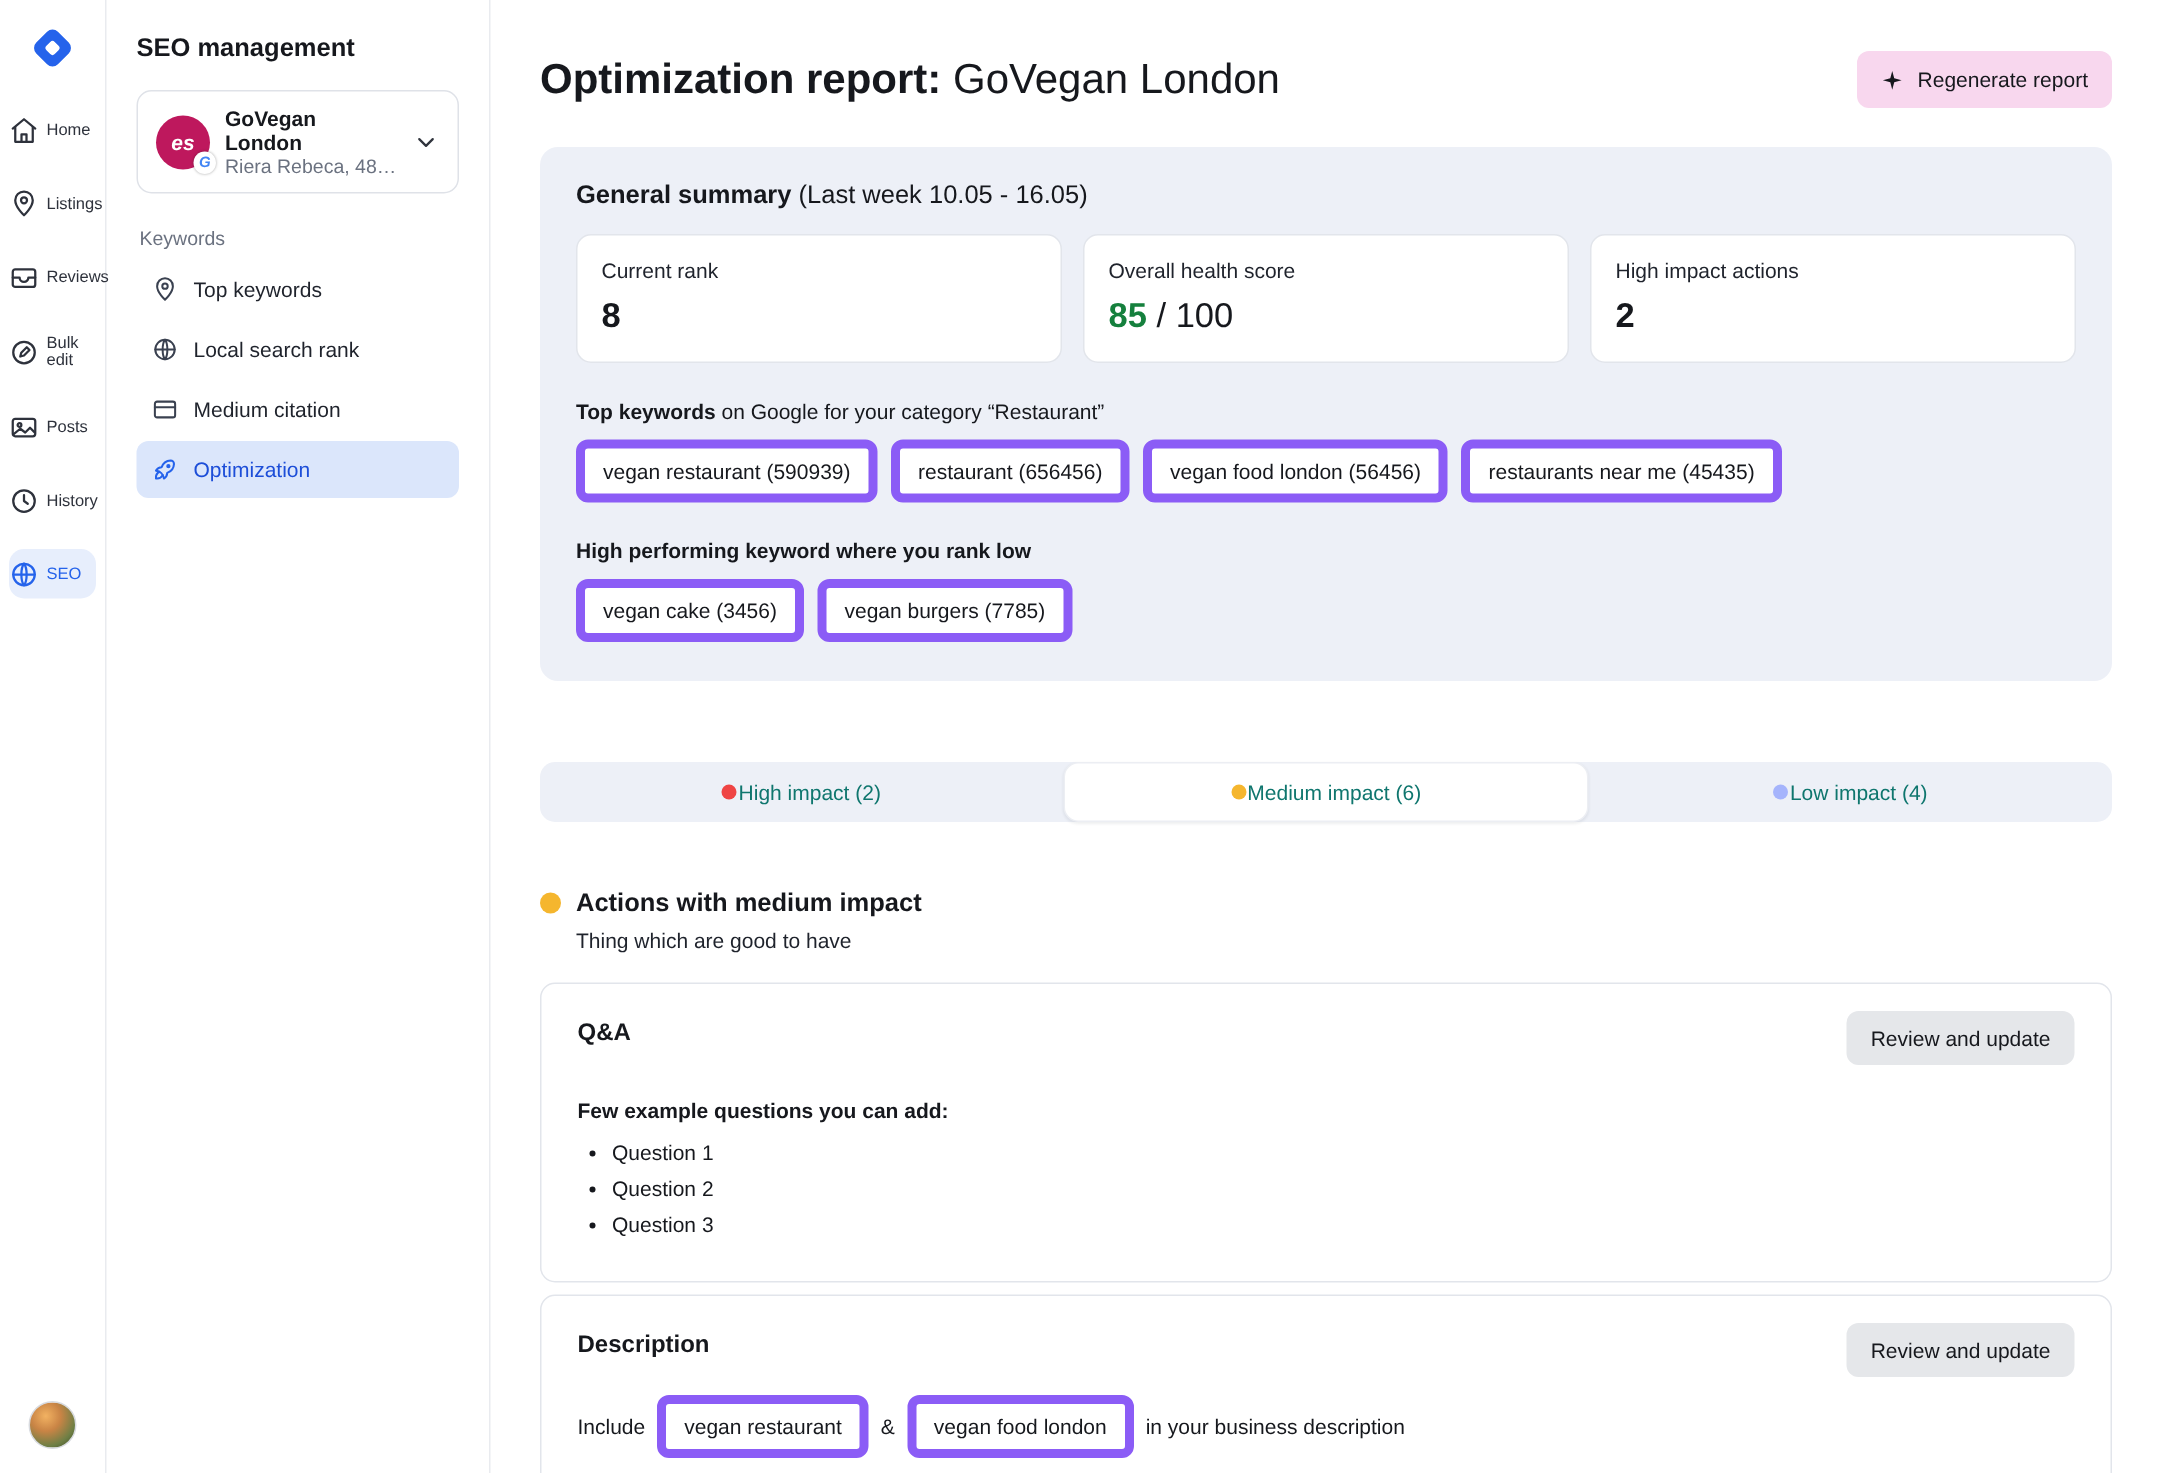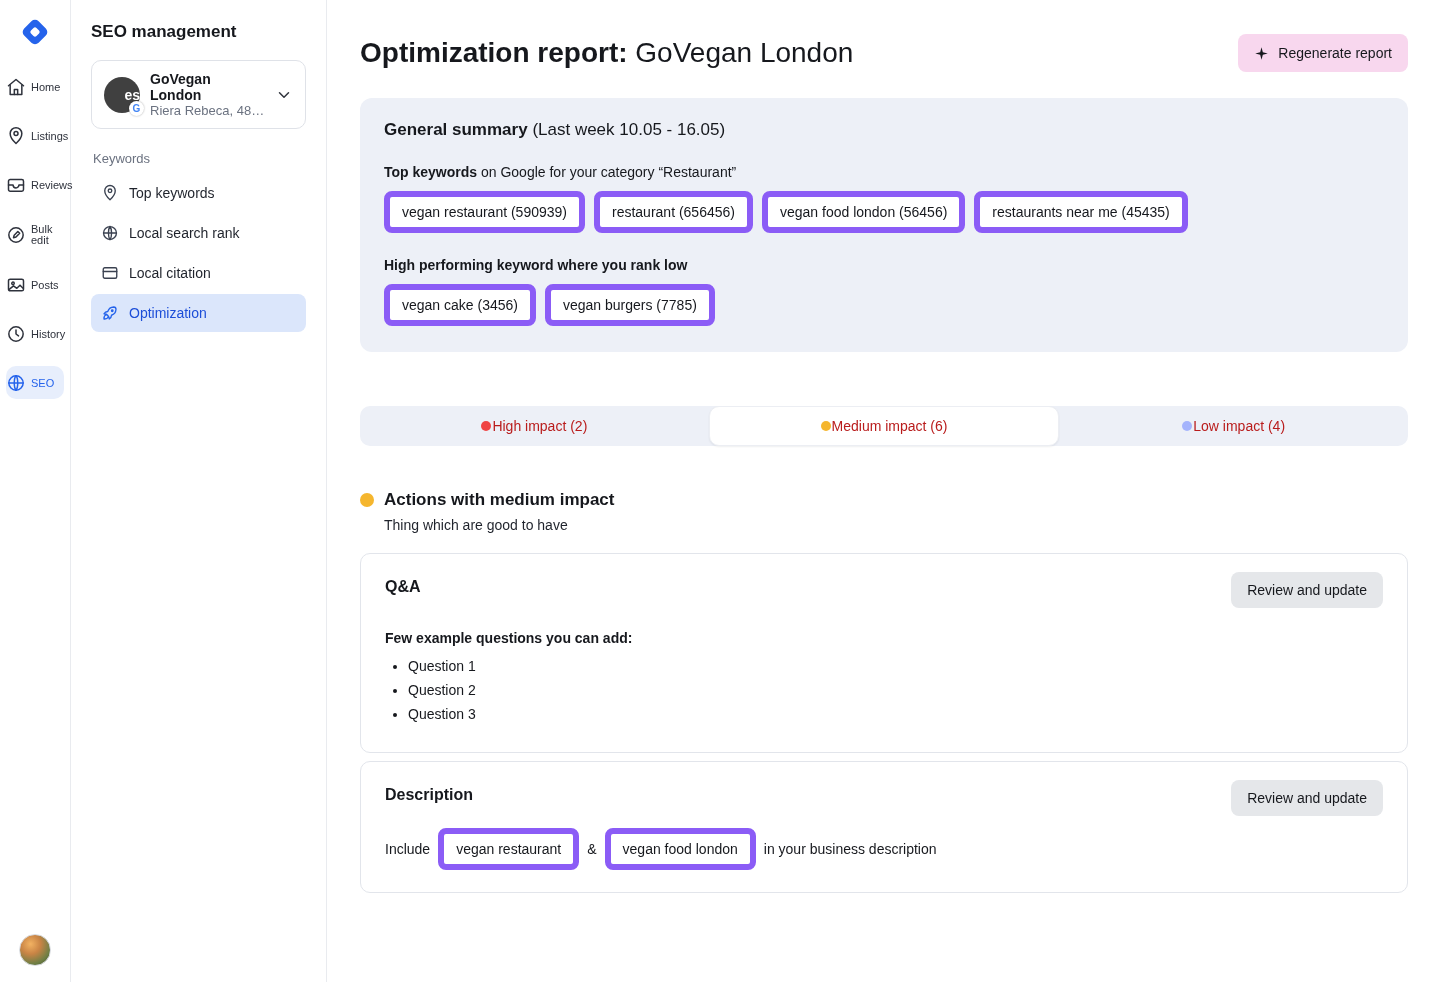--- a/index.html
+++ b/index.html
@@ -34,22 +34,22 @@
 
   
   .sidebar { width:256px; flex:0 0 256px; border-right:1px solid #e9ebef; padding:20px 20px 0; }
   .sidebar-title { font-size:17px; font-weight:bold; margin:2px 0 18px; }
   .biz-card {
     border:1px solid #dfe2e8; border-radius:10px; padding:10px 12px;
     display:flex; align-items:center; gap:10px; cursor:pointer;
   }
   .biz-avatar {
     position:relative; width:36px; height:36px; flex:0 0 36px; border-radius:50%;
-    background:#404040; color:#fff; display:flex; align-items:center; justify-content:flex-end;
-    font-size:14px; font-weight:bold;
+    background:#be185d; color:#fff; display:flex; align-items:center; justify-content:center;
+    font-size:14px; font-weight:bold;font-style:italic;
   }
   .g-badge {
     position:absolute; right:-4px; bottom:-3px; width:15px; height:15px;
     background:#fff; border-radius:50%; font-size:10px; font-weight:bold; color:#4285F4;
     display:flex; align-items:center; justify-content:center;
     box-shadow:0 0 2px rgba(0,0,0,.35);
   }
   .biz-info { min-width:0; }
   .biz-name { font-size:14px; font-weight:bold; }
   .biz-addr { font-size:13px; color:#6b7280; white-space:nowrap; overflow:hidden; text-overflow:ellipsis; max-width:128px; }
@@ -89,21 +89,21 @@
   .kw-label b { font-weight:bold; }
   .chips { display:flex; gap:9px; flex-wrap:wrap; }
   .chip {
     background:#fff; border:6px solid #8b5cf6; border-radius:8px;
     padding:7px 12px; font-size:14px; color:#16181d; white-space:nowrap;
   }
 
   .tabs { display:flex; background:#edf0f7; border-radius:10px; margin-top:54px; height:40px; }
   .tab {
     flex:1; display:flex; align-items:center; justify-content:center; gap:1px;
-    font-size:14px; color:#b91c1c; border-radius:10px; cursor:pointer;
+    font-size:14px; color:#0f766e; border-radius:10px; cursor:pointer;
   }
   .tab.active { background:#fff; border:1px solid #eceef3; box-shadow:0 1px 2px rgba(16,24,40,.07); }
   .dot { width:10px; height:10px; border-radius:50%; }
   .dot-high { background:#ef4444; }
   .dot-med  { background:#f5b62e; }
   .dot-low  { background:#a5b4fc; }
 
   .section-head { display:flex; align-items:center; gap:10px; margin-top:44px; }
   .section-dot { width:14px; height:14px; border-radius:50%; background:#f5b62e; }
   .section-title { font-size:17px; font-weight:bold; }
@@ -240,21 +240,21 @@
           <circle cx="12" cy="12" r="8.6"></circle>
           <path d="M3.4 12h17.2M12 3.4c2.8 3.3 2.8 13.9 0 17.2M12 3.4c-2.8 3.3-2.8 13.9 0 17.2"></path>
         </svg>
       <span>Local search rank</span>
     </div>
     <div class="side-item">
       <svg viewBox="0 0 24 24" fill="none" stroke="currentColor" stroke-width="1.8" stroke-linecap="round" stroke-linejoin="round">
           <rect x="3" y="5" width="18" height="14" rx="2"></rect>
           <path d="M3 10h18"></path>
         </svg>
-      <span>Local citation</span>
+      <span>Medium citation</span>
     </div>
     <div class="side-item active">
       <svg viewBox="0 0 24 24" fill="none" stroke="currentColor" stroke-width="1.8" stroke-linecap="round" stroke-linejoin="round">
           <path d="M4 13a8 8 0 0 1 7 7 6 6 0 0 0 3-5 9 9 0 0 0 6-8 3 3 0 0 0-3-3 9 9 0 0 0-8 6 6 6 0 0 0-5 3"></path>
           <path d="M7 14a6 6 0 0 0-3 6 6 6 0 0 0 6-3"></path>
           <circle cx="15" cy="9" r="1"></circle>
         </svg>
       <span>Optimization</span>
     </div>
   </aside>
@@ -275,20 +275,34 @@
         <span>Regenerate report</span>
       </button>
     </div>
 
     <section class="summary">
       <div class="summary-title">
         <b>General summary</b>
         <span>(Last week 10.05 - 16.05)</span>
       </div>
 
+      <div class="stats">
+        <div class="stat">
+          <div class="stat-label">Current rank</div>
+          <div class="stat-value">8</div>
+        </div>
+        <div class="stat">
+          <div class="stat-label">Overall health score</div>
+          <div class="stat-value"><span class="green">85</span><span class="suffix"> / 100</span></div>
+        </div>
+        <div class="stat">
+          <div class="stat-label">High impact actions</div>
+          <div class="stat-value">2</div>
+        </div>
+      </div>
 
       <div class="kw-label">
         <b>Top keywords</b><span> on Google for your category “Restaurant”</span>
       </div>
       <div class="chips">
         <span class="chip">vegan restaurant (590939)</span>
         <span class="chip">restaurant (656456)</span>
         <span class="chip">vegan food london (56456)</span>
         <span class="chip">restaurants near me (45435)</span>
       </div>

